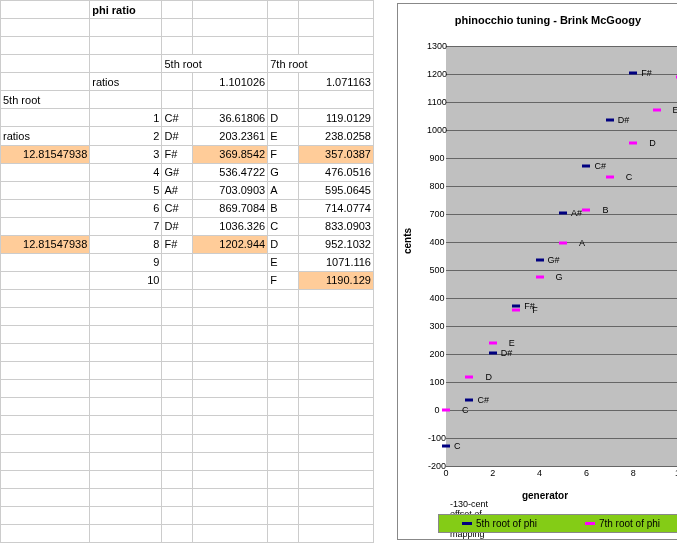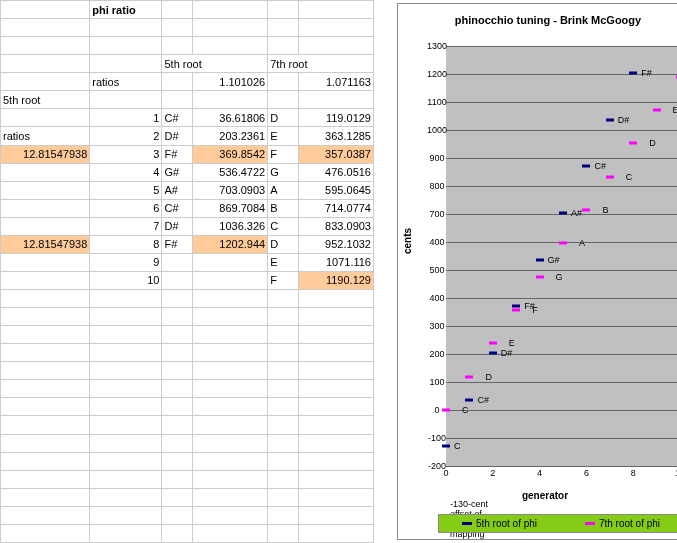--- a/index.html
+++ b/index.html
@@ -91,21 +91,21 @@
         <td class="num">36.61806</td>
         <td>D</td>
         <td class="num">119.0129</td>
       </tr>
   <tr>
         <td>ratios</td>
         <td class="num">2</td>
         <td>D#</td>
         <td class="num">203.2361</td>
         <td>E</td>
-        <td class="num">363.1285</td>
+        <td class="num">238.0258</td>
       </tr>
   <tr>
         <td class="num hl-orange">12.81547938</td>
         <td class="num">3</td>
         <td>F#</td>
         <td class="num hl-orange">369.8542</td>
         <td>F</td>
         <td class="num hl-orange">357.0387</td>
       </tr>
   <tr>

